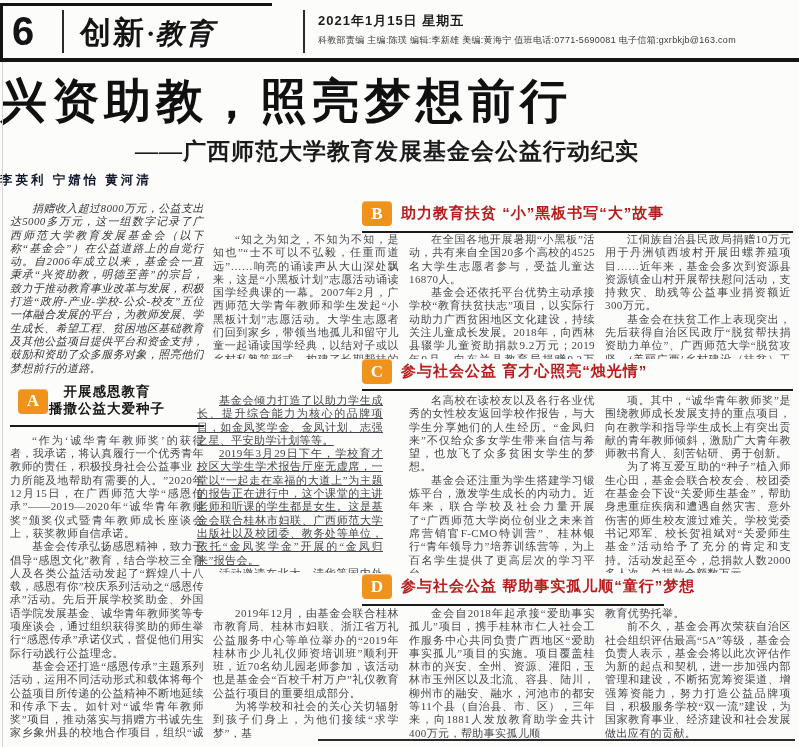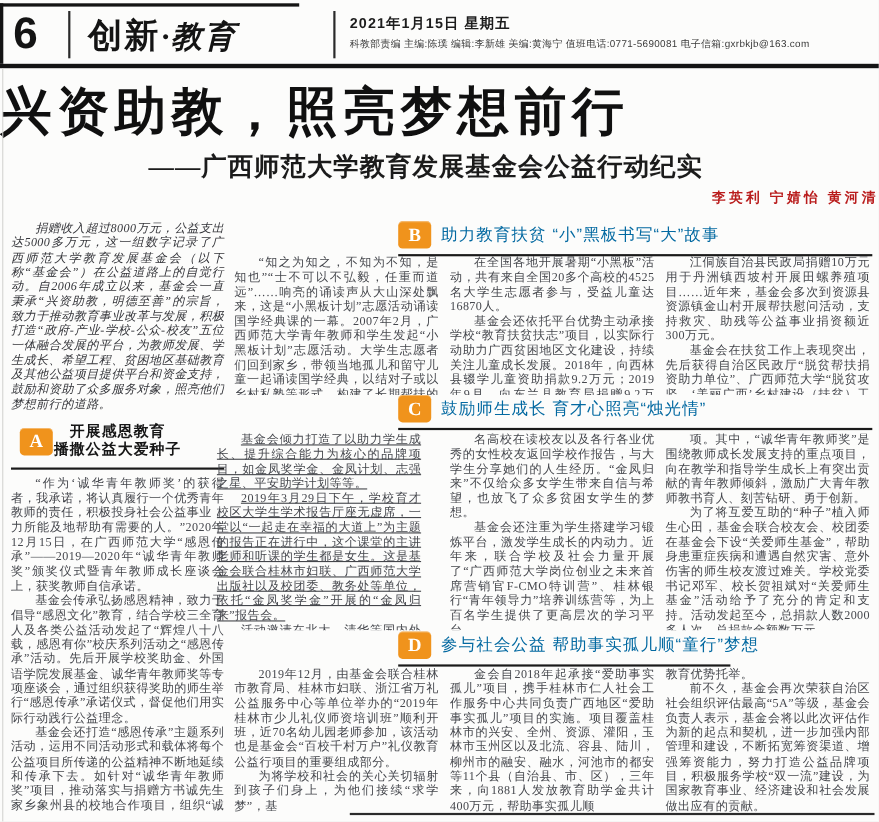--- a/index.html
+++ b/index.html
@@ -15,31 +15,31 @@
   .sectitle{position:absolute;left:80px;top:12px;white-space:nowrap;color:#141414;}
   .sectitle .b1{font-family:"Liberation Sans",sans-serif;font-size:31px;font-weight:900;letter-spacing:2px;}
   .sectitle .dot{font-size:28px;font-weight:900;}
   .sectitle .b2{font-family:"Liberation Serif",serif;font-size:28px;font-weight:700;font-style:italic;letter-spacing:2px;}
   .mast-date{position:absolute;left:318px;top:12px;font-family:"Liberation Sans",sans-serif;font-size:13px;font-weight:700;color:#1c1c1c;letter-spacing:1px;}
   .mast-staff{position:absolute;left:318px;top:34px;width:470px;font-family:"Liberation Sans",sans-serif;font-size:9px;color:#3a3a3a;letter-spacing:0.3px;}
 
   
   .headline{position:absolute;left:0;top:70px;width:799px;font-family:"Liberation Sans",sans-serif;font-size:47px;font-weight:900;letter-spacing:5px;color:#101010;}
   .subhead{position:absolute;left:0;top:136px;width:774px;text-align:center;font-size:23px;font-weight:700;color:#1b1b1b;letter-spacing:1px;}
-  .authors{position:absolute;left:0;top:172px;width:799px;text-align:right;font-size:12.5px;font-weight:700;color:#b91c1c;letter-spacing:3px;}
+  .authors{position:absolute;left:0;top:172px;width:799px;text-align:left;font-size:12.5px;font-weight:700;color:#0f172a;letter-spacing:3px;}
 
   
   .grp{position:absolute;overflow:hidden;}
   .bt{margin:0;font-size:11px;line-height:13.3px;letter-spacing:0.4px;text-align:justify;text-indent:2em;color:#45474d;}
   .intro{font-style:italic;color:#34353a;}
 
   
   .sec{position:absolute;display:flex;align-items:center;gap:9px;border-bottom:2px solid #1a1a1a;padding-bottom:5px;}
   .badge{flex:0 0 auto;width:30px;height:25px;border-radius:4px;background:#f0931c;color:#fff;display:flex;align-items:center;justify-content:center;font-family:"Liberation Serif",serif;font-size:17px;font-weight:700;box-shadow:inset 0 1px 0 rgba(255,255,255,.35);}
-  .sec .t{font-family:"Liberation Sans",sans-serif;font-size:15px;font-weight:400;color:#0369a1;letter-spacing:1px;white-space:nowrap;}
+  .sec .t{font-family:"Liberation Sans",sans-serif;font-size:15px;font-weight:700;color:#b91c1c;letter-spacing:1px;white-space:nowrap;}
 
   .a-head{position:relative;text-align:center;border-bottom:2px solid #1a1a1a;padding:3px 0 7px;margin:5px 0 7px;}
   .a-head .badge{position:absolute;left:8px;top:9px;}
   .a-head .l{font-family:"Liberation Sans",sans-serif;font-size:13.5px;font-weight:900;color:#161616;line-height:17.5px;letter-spacing:1px;}
 
   
   .scan-left{position:absolute;left:2px;top:62px;width:1px;height:685px;background:#d4d4d2;}
   .scan-bottom{position:absolute;left:318px;top:739px;width:477px;height:2px;background:#2b2b2b;}
 </style>
 </head>
@@ -85,21 +85,21 @@
     <p class="bt">在全国各地开展暑期“小黑板”活动，共有来自全国20多个高校的4525名大学生志愿者参与，受益儿童达16870人。</p>
     <p class="bt">基金会还依托平台优势主动承接学校“教育扶贫扶志”项目，以实际行动助力广西贫困地区文化建设，持续关注儿童成长发展。2018年，向西林县辍学儿童资助捐款9.2万元；2019年9月，向东兰县教育局捐赠9.2万元，用于扶助武篆镇色故村公共文化扶贫建设；2020年6月，向三</p>
   </div>
   <div class="grp" style="left:605px;top:233px;width:186px;height:126px;">
     <p class="bt">江侗族自治县民政局捐赠10万元用于丹洲镇西坡村开展田螺养殖项目……近年来，基金会多次到资源县资源镇金山村开展帮扶慰问活动，支持救灾、助残等公益事业捐资额近300万元。</p>
     <p class="bt">基金会在扶贫工作上表现突出，先后获得自治区民政厅“脱贫帮扶捐资助力单位”、广西师范大学“脱贫攻坚、‘美丽广西’乡村建设（扶贫）工作先进后盾单位”等荣誉称号。</p>
   </div>
 
   <div class="sec" style="left:362px;top:359px;width:431px;">
     <span class="badge">C</span>
-    <span class="t">鼓励师生成长  育才心照亮“烛光情”</span>
+    <span class="t">参与社会公益  育才心照亮“烛光情”</span>
   </div>
 
   <div class="grp" style="left:197px;top:394px;width:186px;height:179px;text-decoration:underline;">
     <p class="bt">基金会倾力打造了以助力学生成长、提升综合能力为核心的品牌项目，如金凤奖学金、金凤计划、志强之星、平安助学计划等等。</p>
     <p class="bt">2019年3月29日下午，学校育才校区大学生学术报告厅座无虚席，一堂以“一起走在幸福的大道上”为主题的报告正在进行中，这个课堂的主讲老师和听课的学生都是女生。这是基金会联合桂林市妇联、广西师范大学出版社以及校团委、教务处等单位，依托“金凤奖学金”开展的“金凤归来”报告会。</p>
     <p class="bt">活动邀请在北大、清华等国内外知</p>
   </div>
   <div class="grp" style="left:409px;top:394px;width:186px;height:179px;">
     <p class="bt">名高校在读校友以及各行各业优秀的女性校友返回学校作报告，与大学生分享她们的人生经历。“金凤归来”不仅给众多女学生带来自信与希望，也放飞了众多贫困女学生的梦想。</p>
     <p class="bt">基金会还注重为学生搭建学习锻炼平台，激发学生成长的内动力。近年来，联合学校及社会力量开展了“广西师范大学岗位创业之未来首席营销官F-CMO特训营”、桂林银行“青年领导力”培养训练营等，为上百名学生提供了更高层次的学习平台。</p>

